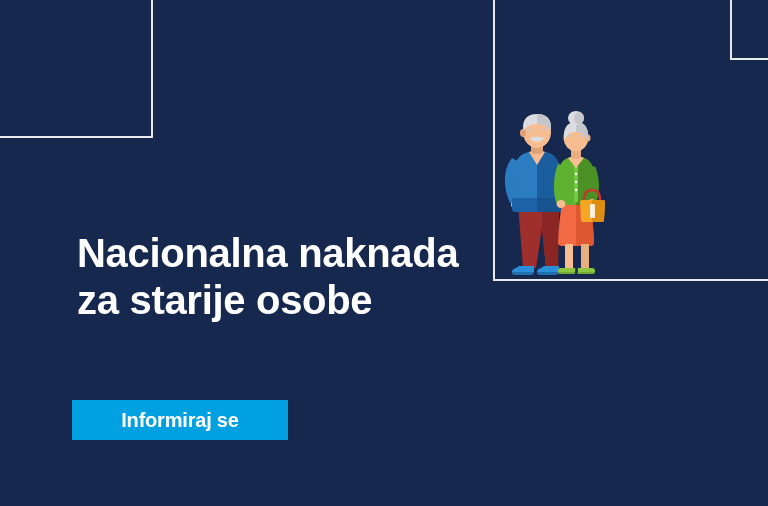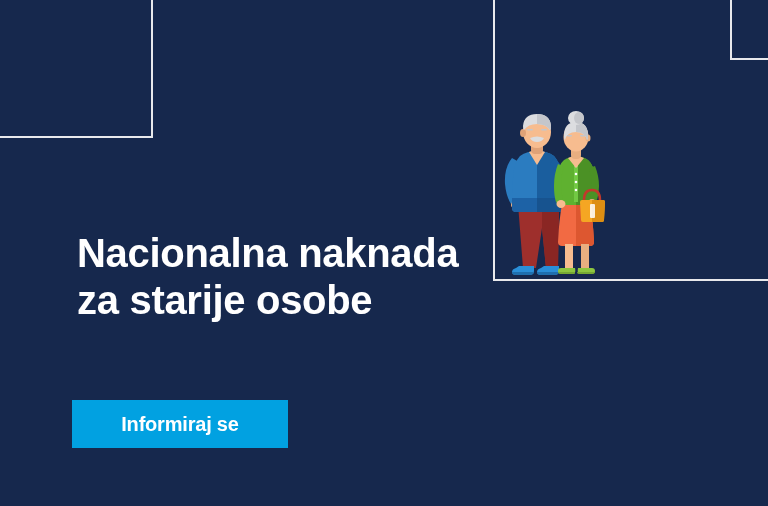--- a/index.html
+++ b/index.html
@@ -69,21 +69,21 @@
     letter-spacing: -0.3px;
     white-space: pre-line;
   }
 
   
   #cta-button {
     position: absolute;
     left: 72px;
     top: 400px;
     width: 216px;
-    height: 48px;
+    height: 40px;
     background: #01a1e1;
     border: none;
     border-radius: 0;
     color: #ffffff;
     font-family: "Liberation Sans", sans-serif;
     font-size: 20px;
     font-weight: bold;
     letter-spacing: -0.2px;
     cursor: pointer;
     padding: 0;

